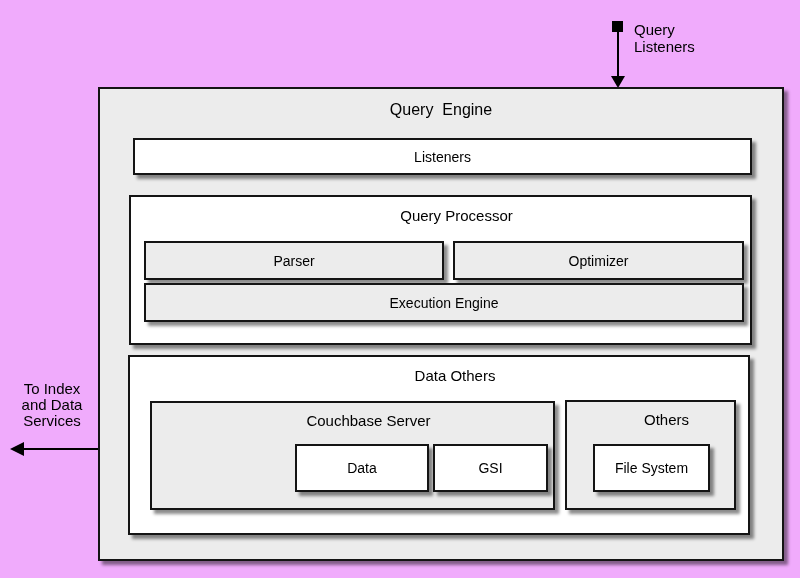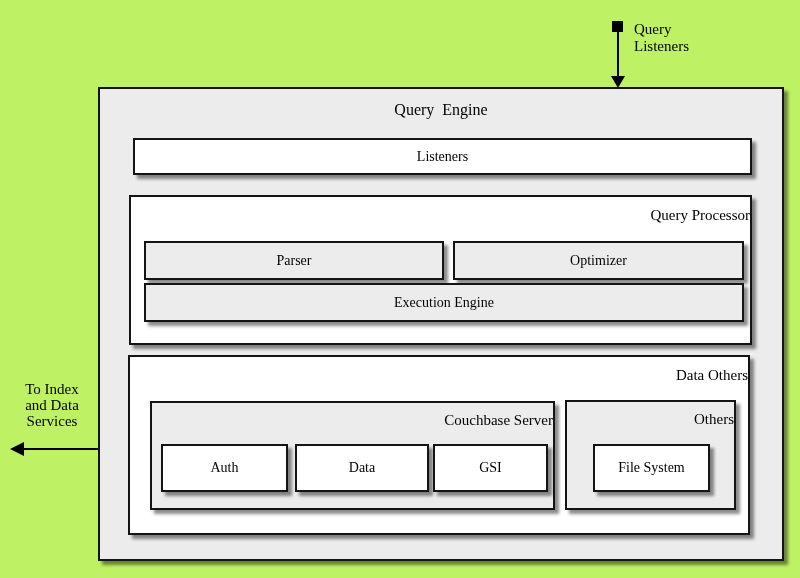--- a/index.html
+++ b/index.html
@@ -1,21 +1,21 @@
 <!DOCTYPE html>
 <html><head>
 <meta charset="utf-8">
 <style>
   html, body { margin: 0; padding: 0; background: #ffffff; }
   .canvas {
     position: relative;
     width: 800px;
     height: 578px;
-    background: #bef264;
-    font-family: Liberation Serif, serif;
+    background: #f0abfc;
+    font-family: Liberation Sans, sans-serif;
     color: #000000;
     overflow: hidden;
   }
   .abs { position: absolute; box-sizing: border-box; }
   .box {
     position: absolute;
     box-sizing: border-box;
     border: 2px solid #141414;
     box-shadow: 4px 4px 3px rgba(0,0,0,0.45);
   }
@@ -23,21 +23,21 @@
   .fill-white { background: #ffffff; }
   .center-label {
     display: flex;
     align-items: center;
     justify-content: center;
     font-size: 14px;
   }
   .section-title {
     position: absolute;
     left: 0; right: 0;
-    text-align: right;
+    text-align: center;
     font-size: 15px;
     margin-left: 32px;
   }
   .main-title {
     position: absolute;
     left: 0; right: 0;
     top: 12px;
     text-align: center;
     font-size: 16px;
     white-space: pre;
@@ -105,23 +105,20 @@
         <span>Execution Engine</span>
       </div>
     </div>
 
     <div class="box fill-white" style="left:28px; top:266px; width:622px; height:180px;">
       <div class="section-title" style="top:10px;">Data Others</div>
 
       <div class="box fill-gray" style="left:20px; top:44px; width:405px; height:109px;">
         <div class="section-title" style="top:9px;">Couchbase Server</div>
 
-        <div class="box fill-white center-label" style="left:9px; top:41px; width:127px; height:48px;">
-          <span>Auth</span>
-        </div>
         <div class="box fill-white center-label" style="left:143px; top:41px; width:134px; height:48px;justify-content:center;">
           <span>Data</span>
         </div>
         <div class="box fill-white center-label" style="left:281px; top:41px; width:115px; height:48px;">
           <span>GSI</span>
         </div>
       </div>
 
       <div class="box fill-gray" style="left:435px; top:43px; width:171px; height:110px;">
         <div class="section-title" style="top:9px;">Others</div>

